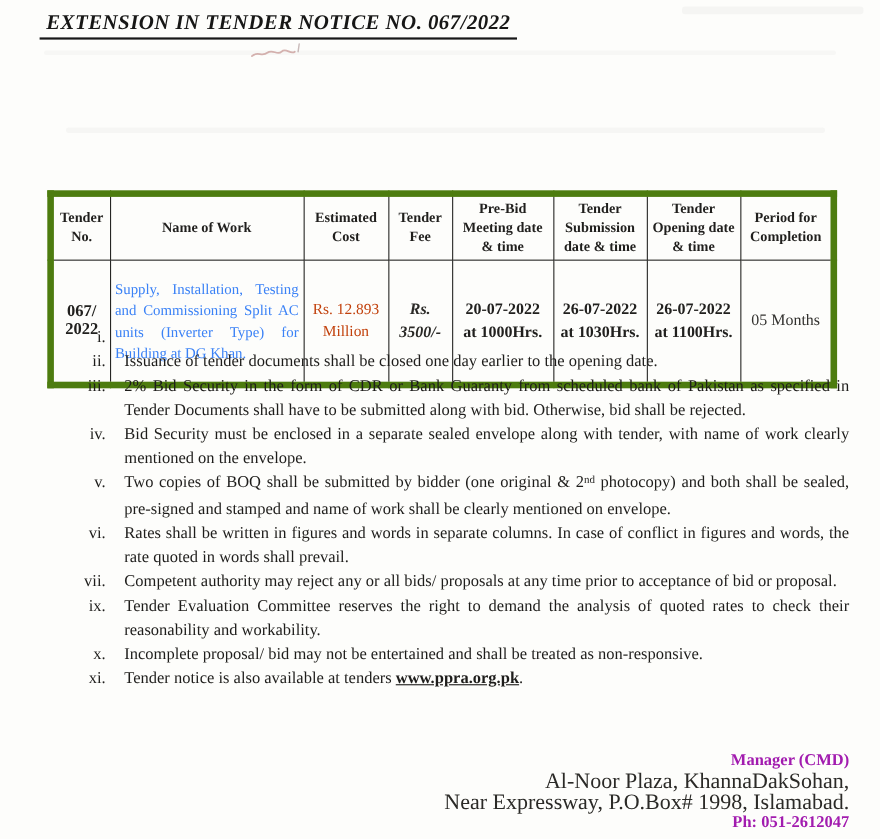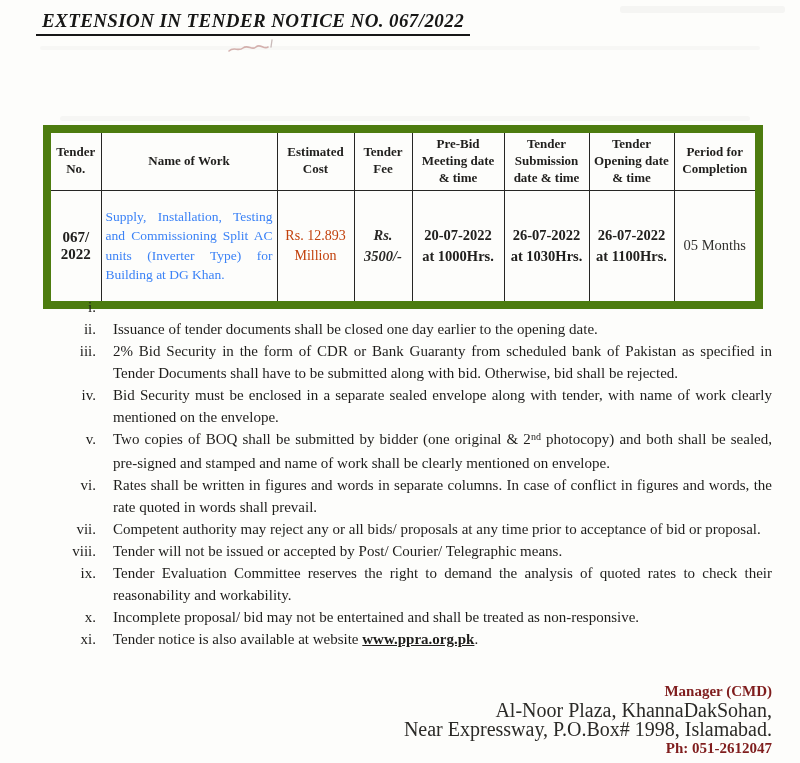--- a/index.html
+++ b/index.html
@@ -42,21 +42,21 @@
     position:absolute;left:43px;top:125px;
     width:712px;table-layout:fixed;
     border-collapse:collapse;
   }
   table.tender th,table.tender td{
     border:1.6px solid #262624;
     vertical-align:middle;
     padding:3px 4px;
     overflow:hidden;
   }
-  table.tender{border:8px solid #4d7c0f;}
+  table.tender{border:6px solid #4d7c0f;margin-top:48px;}
   th.hcell{
     font-size:13px;font-weight:bold;line-height:1.3;
     text-align:center;height:48px;color:#201f1d;
   }
   td{font-size:14px;text-align:center;}
   tr.body-row td{height:104px;}
   td.c-no{font-weight:bold;font-size:15px;color:#21201e;}
   td.c-work{
     font-size:13.5px;text-align:justify;line-height:1.45;
     padding:6px 9px;color:#3b82f6;
@@ -72,21 +72,21 @@
   .term-num{text-align:right;font-size:15px;line-height:22px;}
   .term-text{font-size:15px;line-height:22px;text-align:justify;}
   .sup{font-size:10px;position:relative;top:-4px;}
   .site-link{text-decoration:underline;font-weight:bold;}
 
   
   .footer{
     position:absolute;right:28px;top:682px;width:480px;
     text-align:right;line-height:19px;
   }
-  .f-bold{font-weight:bold;font-size:15px;color:#7f1d1d;text-align:right;}
+  .f-bold{font-weight:bold;font-size:15px;color:#a21caf;text-align:right;}
   .f-reg{font-size:20px;color:#2b2a27;}
 </style>
 </head>
 <body>
 
 <div class="page">
 
   <div class="noise noise-1"></div>
   <div class="noise noise-2"></div>
   <div class="noise noise-3"></div>
@@ -160,34 +160,30 @@
     </div>
     <div class="term">
       <span class="term-num">vi.</span>
       <span class="term-text">Rates shall be written in figures and words in separate columns. In case of conflict in figures and words, the rate quoted in words shall prevail.</span>
     </div>
     <div class="term">
       <span class="term-num">vii.</span>
       <span class="term-text">Competent authority may reject any or all bids/ proposals at any time prior to acceptance of bid or proposal.</span>
     </div>
     <div class="term">
-      <span class="term-num">viii.</span>
-      <span class="term-text">Tender will not be issued or accepted by Post/ Courier/ Telegraphic means.</span>
-    </div>
-    <div class="term">
       <span class="term-num">ix.</span>
       <span class="term-text">Tender Evaluation Committee reserves the right to demand the analysis of quoted rates to check their reasonability and workability.</span>
     </div>
     <div class="term">
       <span class="term-num">x.</span>
       <span class="term-text">Incomplete proposal/ bid may not be entertained and shall be treated as non-responsive.</span>
     </div>
     <div class="term">
       <span class="term-num">xi.</span>
-      <span class="term-text"><span>Tender notice is also available at website </span><span class="site-link">www.ppra.org.pk</span><span>.</span></span>
+      <span class="term-text"><span>Tender notice is also available at tenders </span><span class="site-link">www.ppra.org.pk</span><span>.</span></span>
     </div>
   </div>
 
   <div class="footer">
     <div class="f-bold">Manager (CMD)</div>
     <div class="f-reg">Al-Noor Plaza, KhannaDakSohan,</div>
     <div class="f-reg">Near Expressway, P.O.Box# 1998, Islamabad.</div>
     <div class="f-bold">Ph: 051-2612047</div>
   </div>
 

